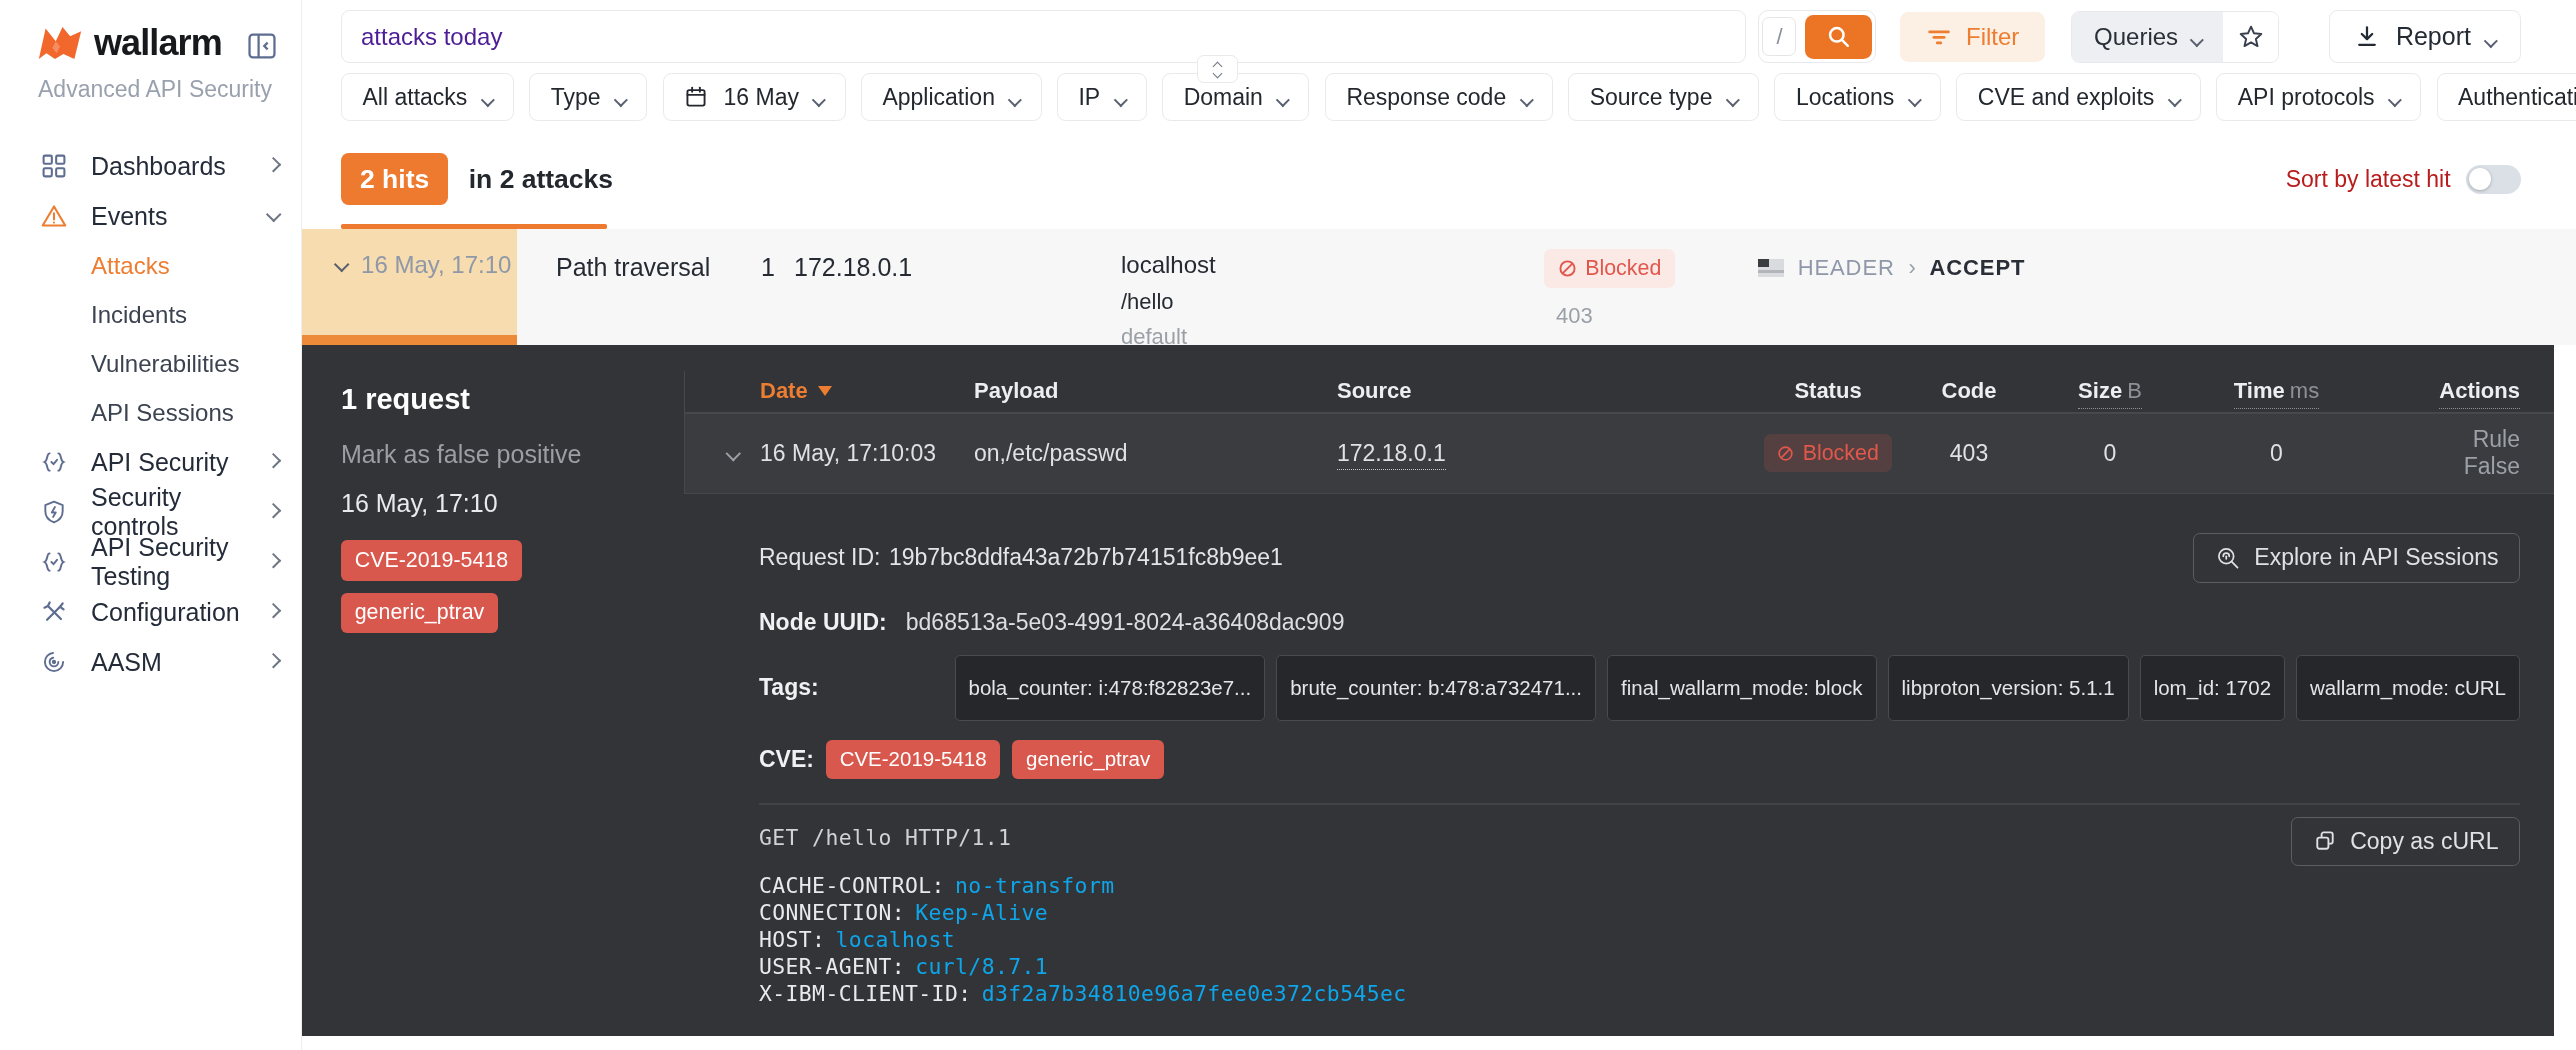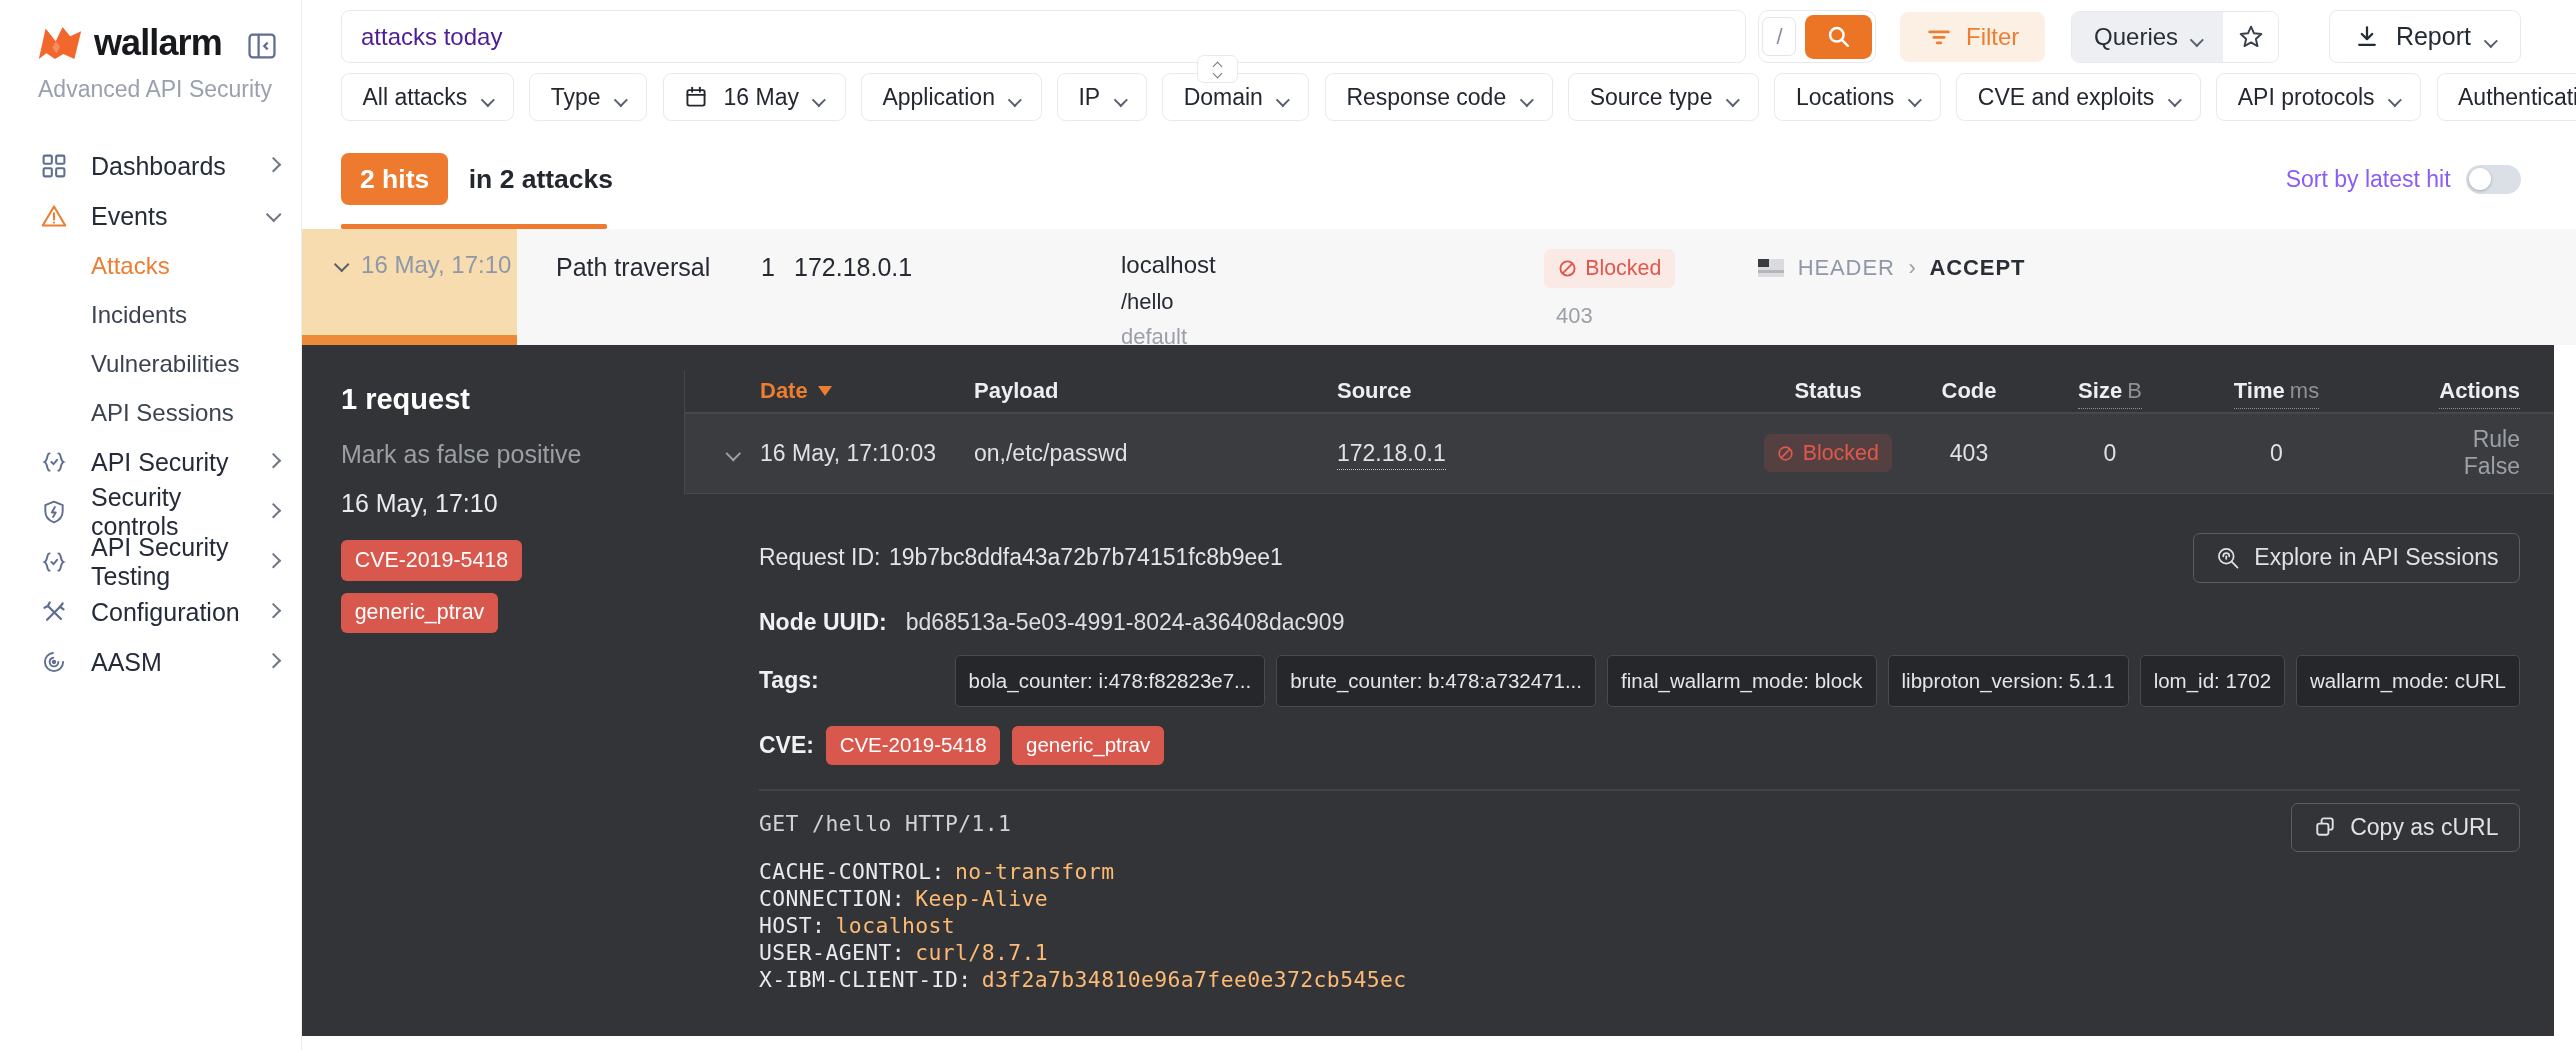--- a/index.html
+++ b/index.html
@@ -42,21 +42,21 @@
   .filterbar{display:flex;gap:15.4px;padding:10.2px 55px 0 39px;position:relative;flex-wrap:nowrap;}
   .fchip{display:flex;align-items:center;gap:15.4px;border:1.7px solid #e7e9ec;border-radius:8.5px;height:48px;padding:0 20.5px;font-size:23px;color:#23272e;background:#fff;cursor:pointer;white-space:nowrap;box-sizing:border-box;}
   .collapse-handle{position:absolute;top:-8.5px;left:895px;width:39px;height:26px;border:1.7px solid #e7e9ec;border-radius:6.8px;background:#fff;display:flex;flex-direction:column;align-items:center;justify-content:center;gap:0.9px;cursor:pointer;color:#6e7683;}
   .collapse-handle .cv{width:6px;height:6px;border-width:1.7px;}
   .collapse-handle .cv.up{transform:rotate(-135deg);margin-top:2.6px;}
 
   .hits-row{display:flex;align-items:center;padding:32px 55px 0 39px;}
   .hits-badge{background:#ED7A2E;color:#fff;font-weight:bold;font-size:26.5px;border-radius:7.7px;padding:10.2px 19px;cursor:pointer;}
   .hits-text{font-size:26.5px;font-weight:600;color:#23272e;margin-left:20.5px;}
   .sort{margin-left:auto;display:flex;align-items:center;gap:15.4px;}
-  .sort-label{font-size:23px;color:#8b5cf6;}
+  .sort-label{font-size:23px;color:#b91c1c;}
   .toggle{width:55px;height:29px;border-radius:14.5px;background:#dbe0e7;position:relative;cursor:pointer;}
   .knob{position:absolute;left:3.4px;top:3.4px;width:22px;height:22px;background:#fff;border-radius:50%;box-shadow:0 0.9px 3.4px rgba(0,0,0,.25);}
   .hits-underline{height:5.1px;background:#ED7A2E;width:266px;margin:19px 0 0 39px;border-radius:1.7px;}
 
   
   .attack-row{display:flex;background:#f7f7f8;height:116px;margin-top:0;}
   .atk-date-cell{width:215px;min-width:215px;background:#F6DCAE;position:relative;padding:22px 0 0 34px;box-sizing:border-box;display:flex;gap:13.7px;align-items:flex-start;color:#8f98a8;font-size:24px;cursor:pointer;}
   .atk-date-cell .cv{border-width:2.2px;margin-top:7.7px;color:#5a616c;}
   .atk-bar{position:absolute;left:0;right:0;bottom:0;height:10.2px;background:#ED8A3A;}
   .atk-type{width:205px;padding:24px 0 0 39px;font-size:25px;color:#262b33;box-sizing:border-box;}
@@ -111,31 +111,31 @@
   .frow{display:flex;align-items:center;font-size:23px;color:#e6e8ea;}
   .frow .lbl{font-weight:bold;color:#eff1f2;white-space:nowrap;}
   .frow .val{color:#dcdfe1;margin-left:19px;}
   .row-reqid{margin-top:39px;}
   .row-reqid .lbl{font-weight:normal;color:#e3e5e7;}
   .row-reqid .val{margin-left:8.5px;color:#e3e5e7;}
   .ghost-btn{display:flex;align-items:center;gap:13.7px;border:1.7px solid #5a5e63;border-radius:6.8px;background:transparent;color:#dfe2e5;font-size:23px;padding:10.2px 20.5px;cursor:pointer;white-space:nowrap;font-family:"Liberation Sans",sans-serif;}
   .row-node{margin-top:26px;}
   .row-tags{margin-top:19px;}
   .meta-chips{margin-left:auto;display:flex;gap:11px;}
-  .meta-chip{background:#26272a;border:1.7px solid #494b4f;border-radius:5.1px;color:#e3e5e7;font-size:20.5px;padding:13px 13px;white-space:nowrap;cursor:pointer;}
+  .meta-chip{background:#26272a;border:1.7px solid #494b4f;border-radius:5.1px;color:#e3e5e7;font-size:20.5px;padding:20px 13px;white-space:nowrap;cursor:pointer;}
   .row-cve{margin-top:19px;}
   .row-cve .red-chip{margin-left:12px;font-size:20.5px;}
   .fields-divider{height:1.7px;background:rgba(255,255,255,0.08);margin-top:24px;}
 
   .http-wrap{position:relative;margin-top:20.5px;font-family:"DejaVu Sans Mono",monospace;}
   .http-line{font-size:21.4px;color:#cfd3d6;letter-spacing:0.4px;}
   .http-headers{margin-top:22px;}
   .http-h{font-size:21.4px;line-height:27px;letter-spacing:0.4px;}
   .http-h .hname{color:#e8eaec;}
-  .http-h .hval{color:#fdba74;margin-left:10.2px;}
+  .http-h .hval{color:#0ea5e9;margin-left:10.2px;}
   .copy-btn{position:absolute;right:0;top:-8.5px;}
   svg{display:block;}
 </style>
 </head>
 <body>
 
 <div class="app">
 
   <div class="sidebar">
     <div class="logo-row">

